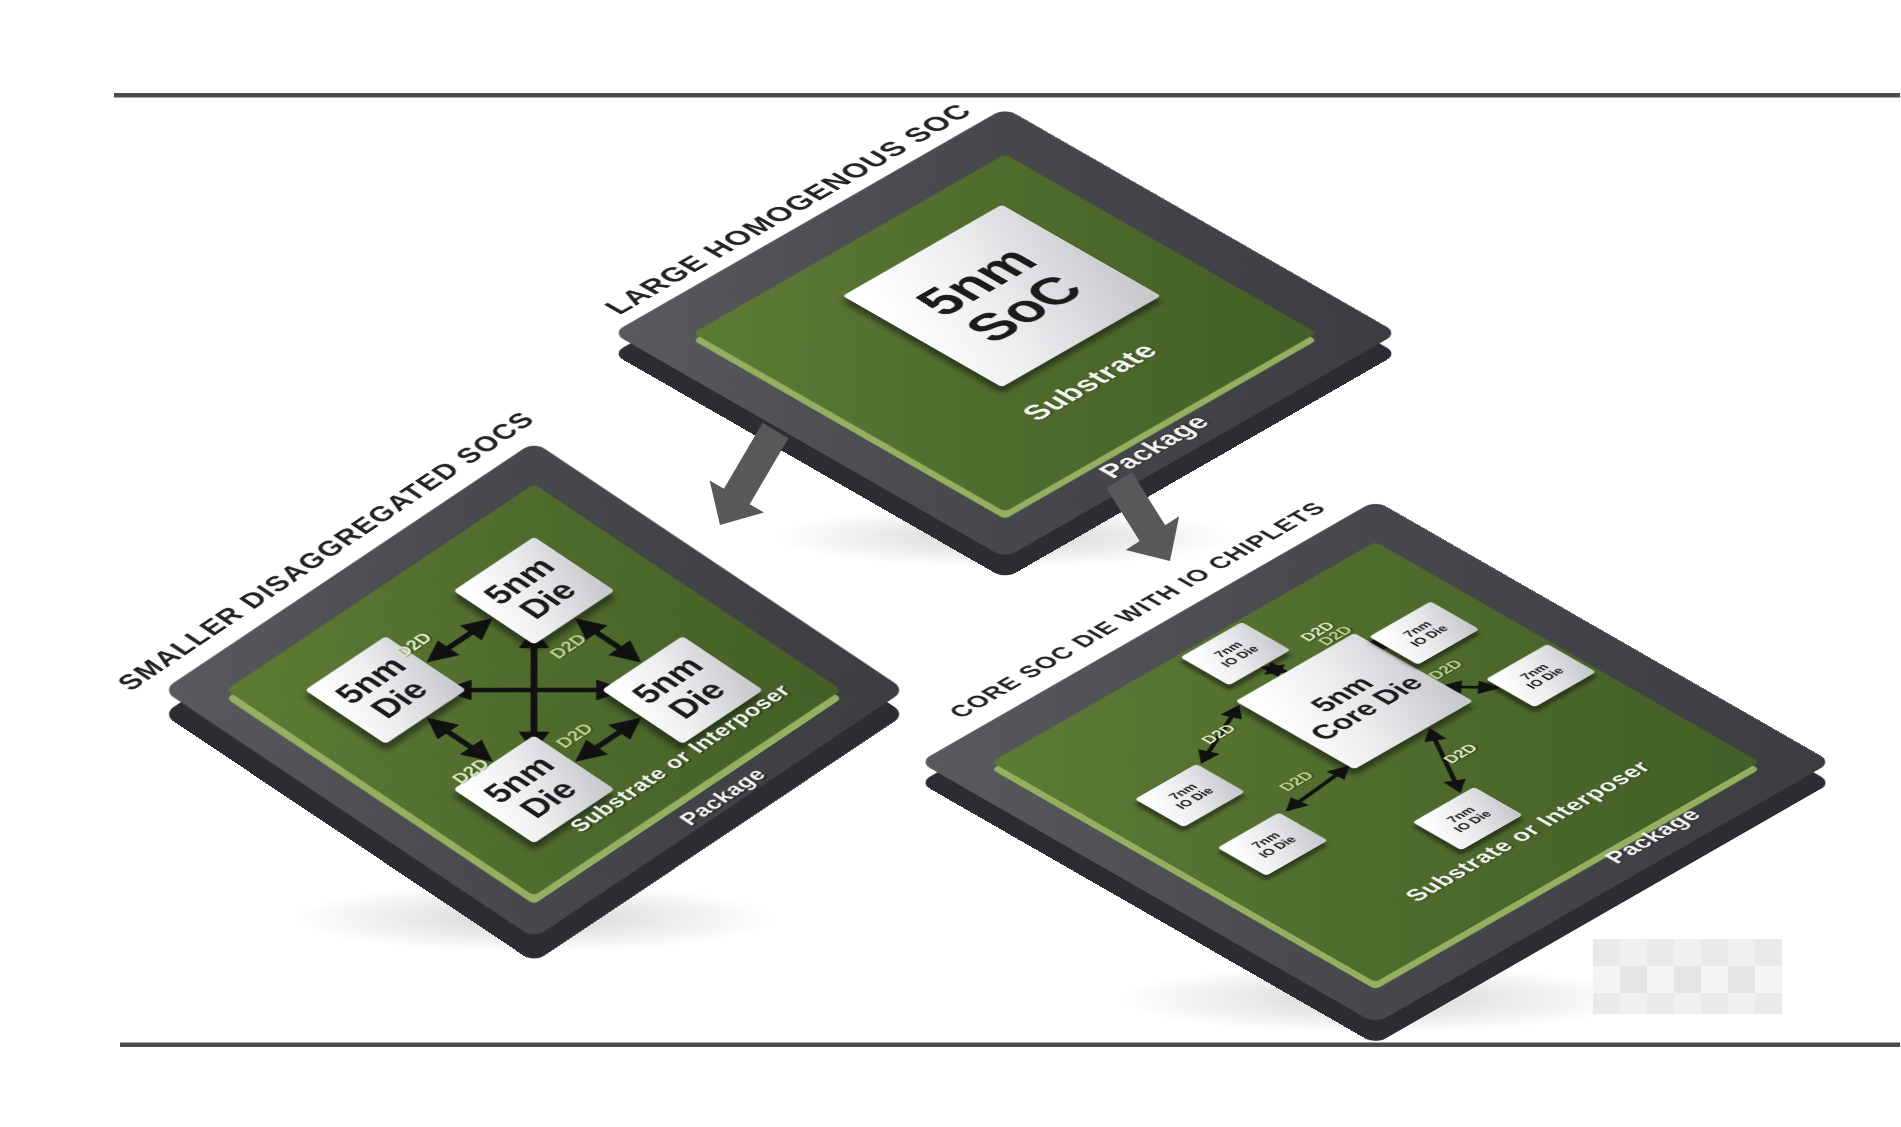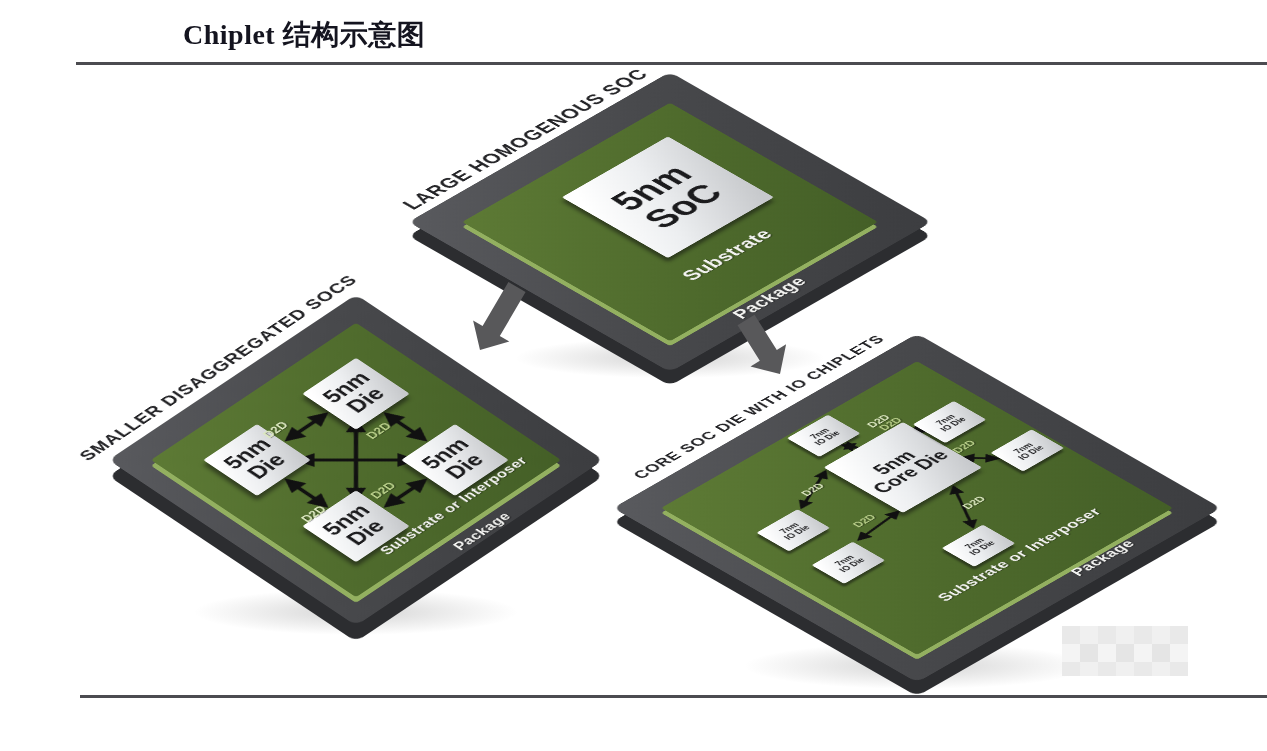--- a/index.html
+++ b/index.html
@@ -99,21 +99,20 @@
     position:absolute;left:1062px;top:626px;width:126px;height:50px;z-index:5;
     background:conic-gradient(#eeeeee 25%,#e2e2e2 0 50%,#f3f3f3 0 75%,#e7e7e7 0);
     background-size:36px 36px;opacity:.9;
   }
 </style>
 </head>
 <body>
 
 <div class="canvas">
 
-  <h1 class="page-title">Chiplet 结构示意图</h1>
   <div class="rule rule-top"></div>
   <div class="rule rule-bottom"></div>
 
   <div class="ground ground-a"></div>
   <div class="ground ground-b"></div>
   <div class="ground ground-c"></div>
 
   <div class="pkg pkg-large">
     <div class="pkg-title">LARGE HOMOGENOUS SOC</div>
     <div class="face face-side"></div>

